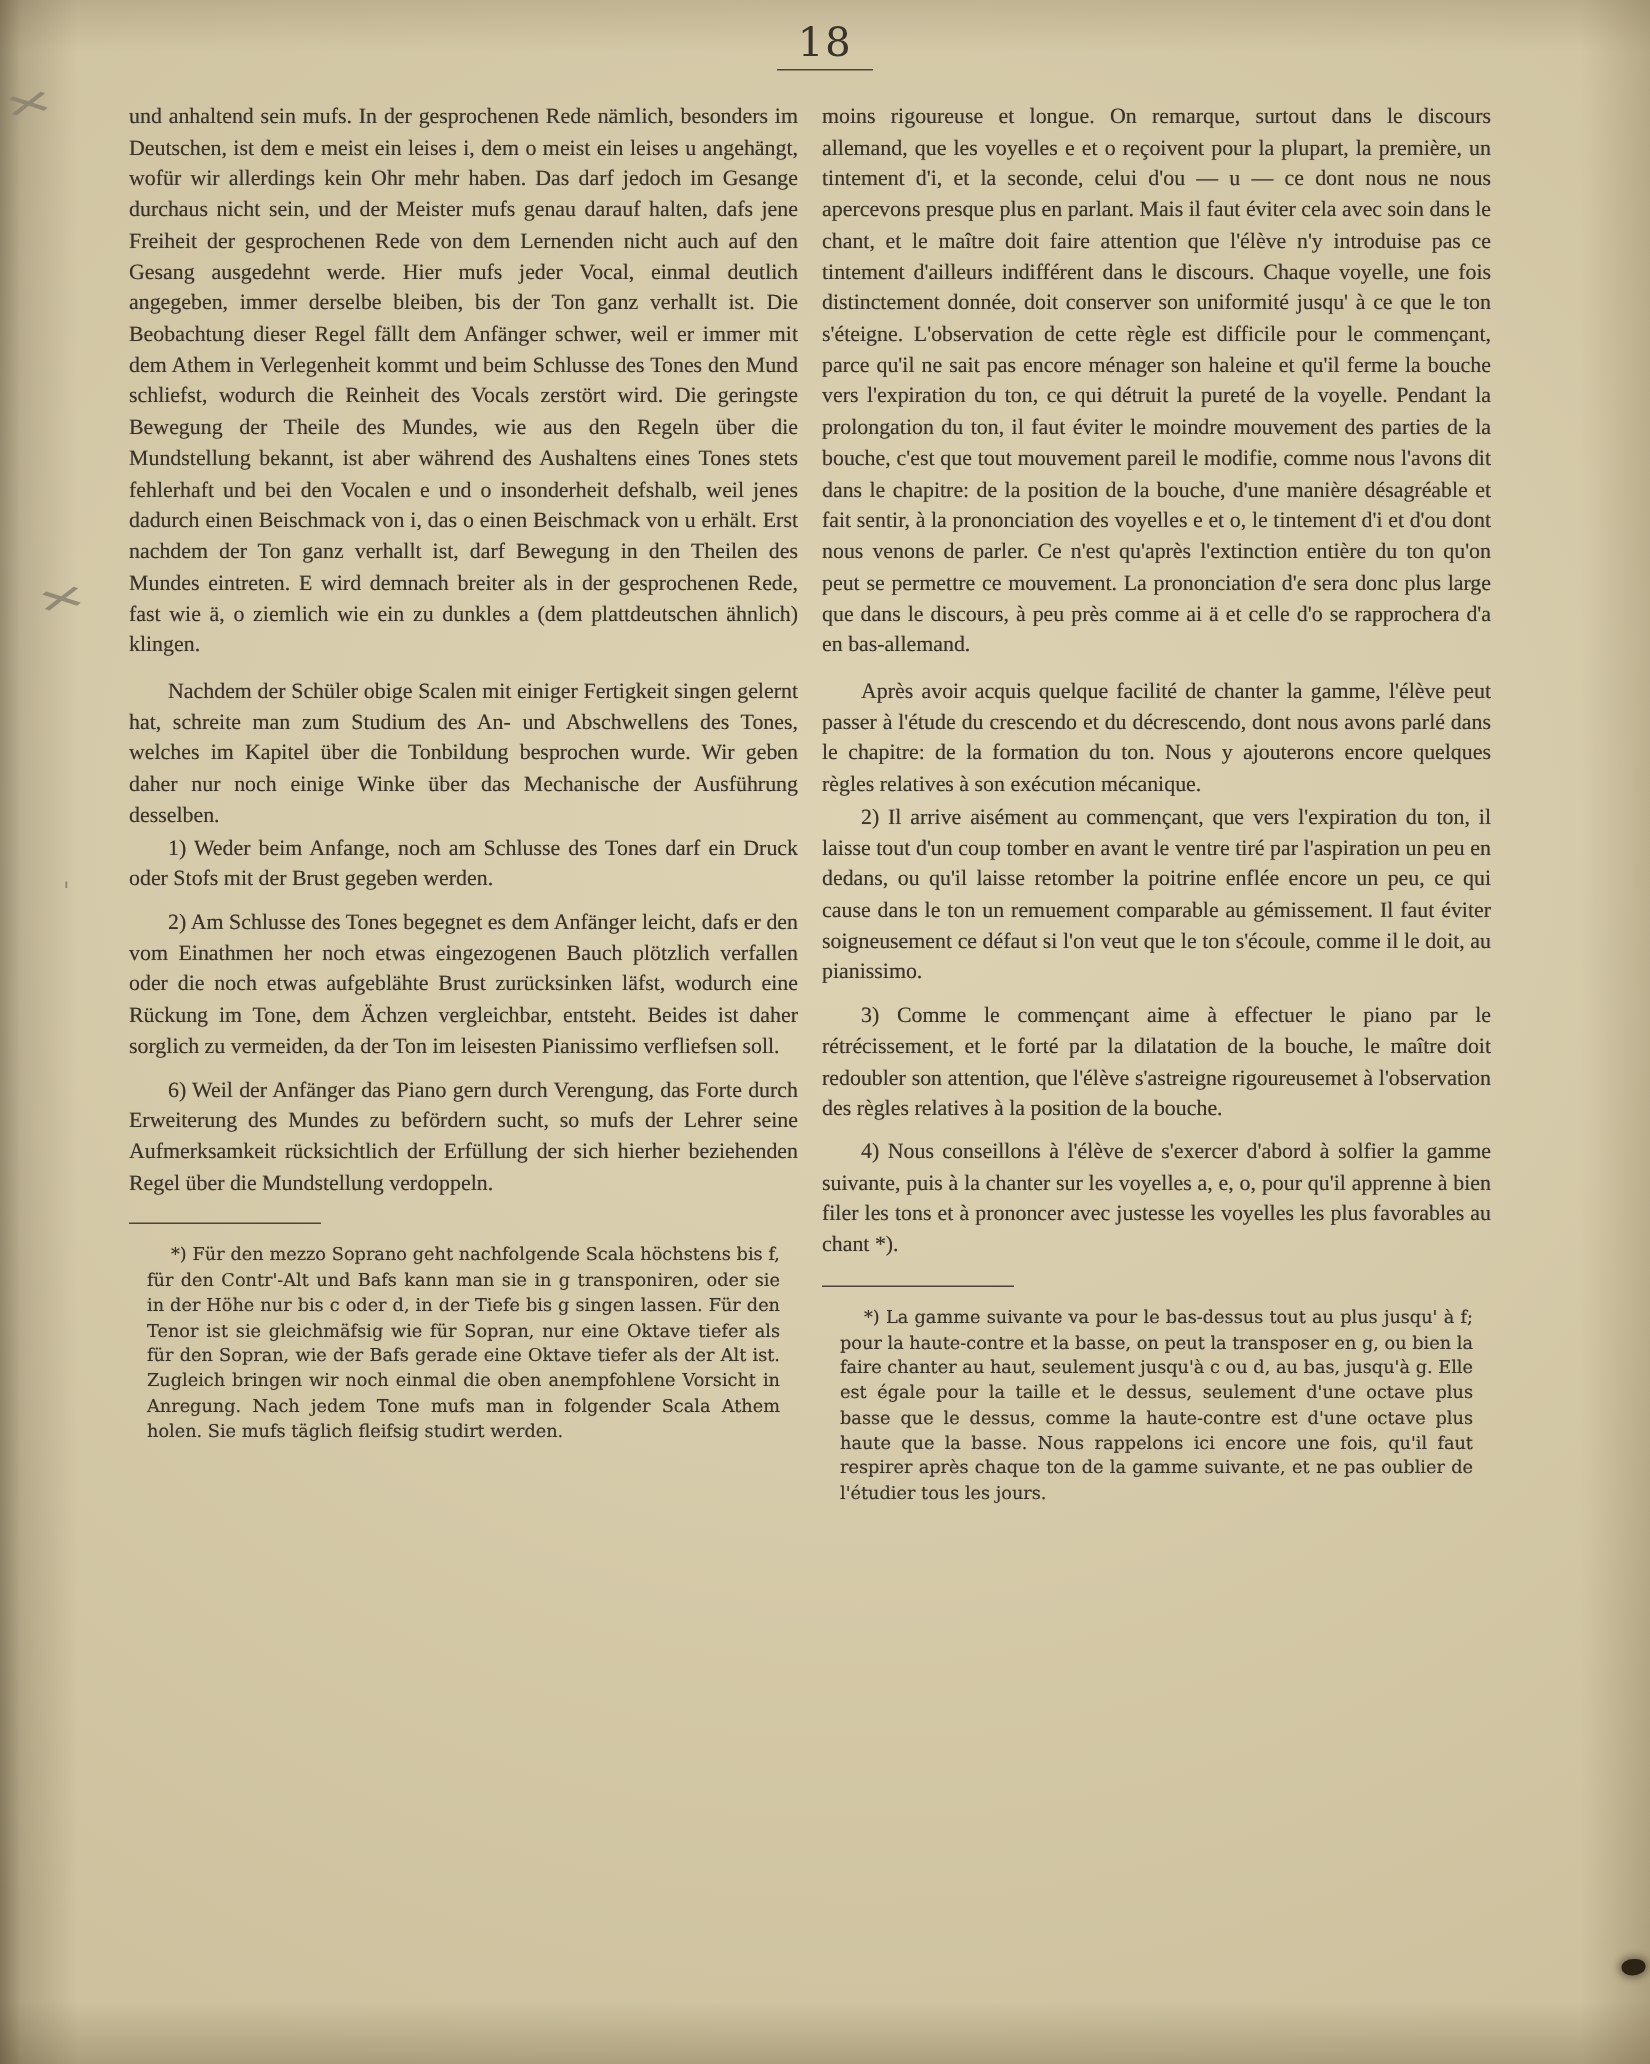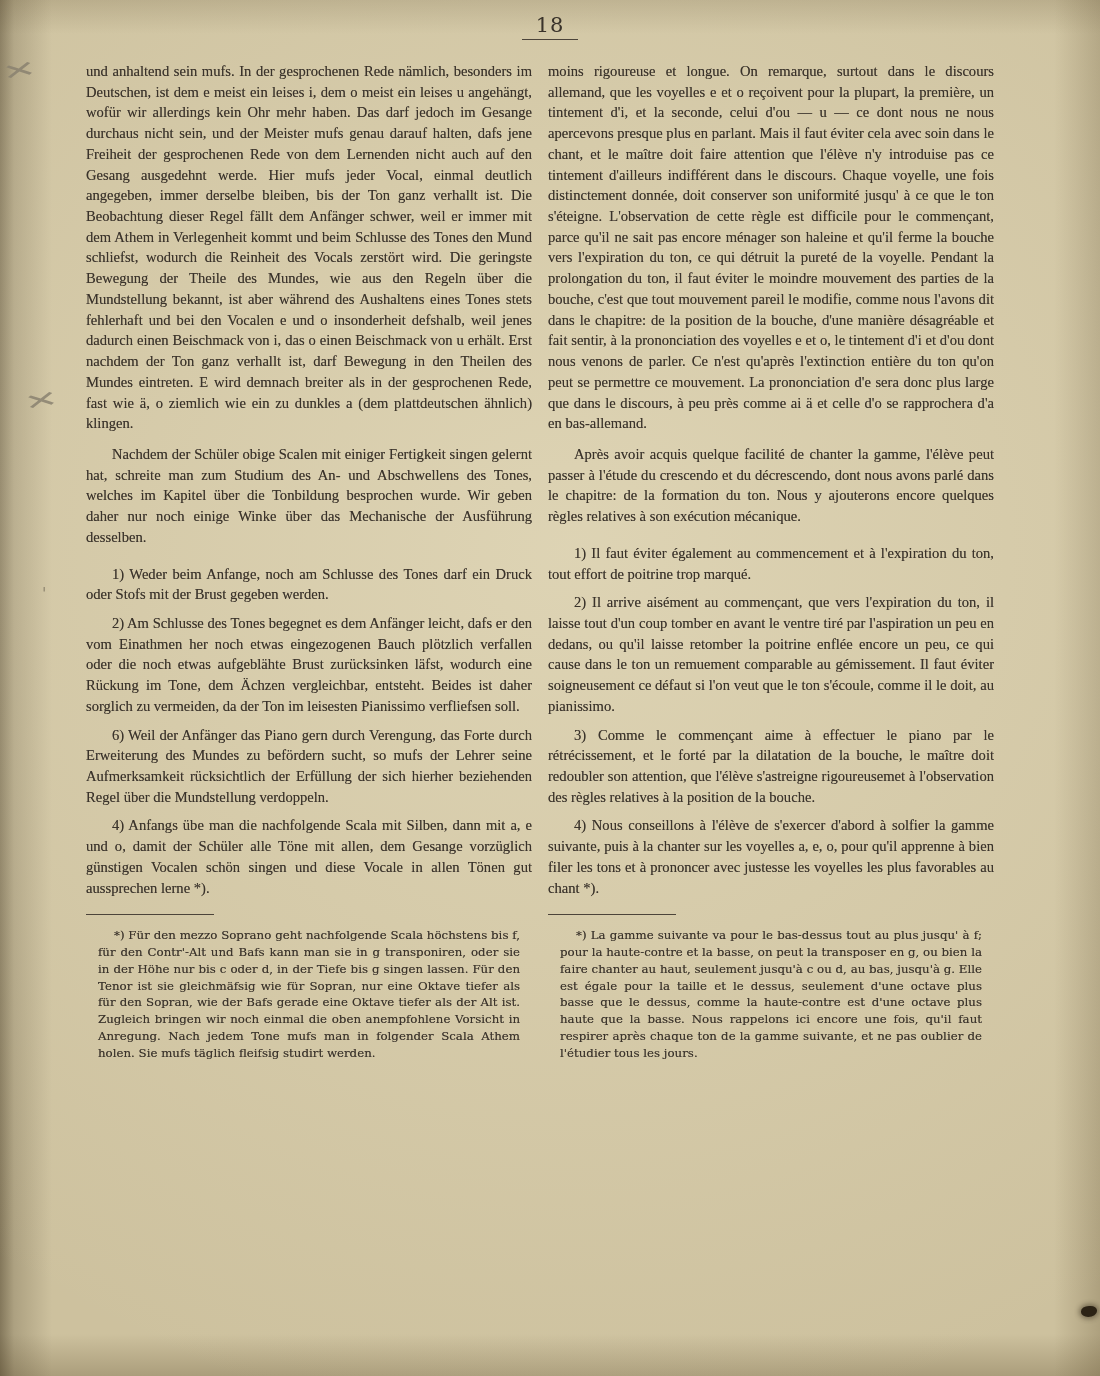--- a/index.html
+++ b/index.html
@@ -22,21 +22,21 @@
       linear-gradient(to bottom, rgba(92,76,44,0.22) 0px, rgba(92,76,44,0.0) 34px),
       linear-gradient(to top, rgba(92,76,44,0.30) 0px, rgba(92,76,44,0.0) 42px),
       #cdc19e;
   }
   .page-number-wrap {
     padding-top: 13px;
     text-align: center;
   }
   .page-number {
     display: inline-block;
-    font-size: 21px;
+    font-size: 27px;
     letter-spacing: 1px;
     padding: 0 14px 2px 14px;
     border-bottom: 1px solid #4c443a;
   }
   .columns {
     display: flex;
     gap: 16px;
     padding: 21px 106px 0 86px;
     box-sizing: border-box;
   }
@@ -51,21 +51,21 @@
   .para {
     margin: 0 0 8px 0;
     text-indent: 26px;
     font-family: Liberation Serif, serif;
   }
   .para.first {
     text-indent: 0;
     margin-bottom: 10px;
   }
   .para.lead-in {
-    margin-bottom: 16px;
+    margin-bottom: 1px;
   }
   .footnote-rule {
     width: 128px;
     height: 0;
     border-top: 1px solid #4c443a;
     margin: 16px 0 7px 0;
   }
   .footnote {
     margin: 12px;
     font-size: 11.8px;
@@ -117,29 +117,27 @@
   </div>
 
   <div class="columns">
 
     <div class="column">
       <p class="para first">und anhaltend sein mufs. In der gesprochenen Rede nämlich, besonders im Deutschen, ist dem e meist ein leises i, dem o meist ein leises u angehängt, wofür wir allerdings kein Ohr mehr haben. Das darf jedoch im Gesange durchaus nicht sein, und der Meister mufs genau darauf halten, dafs jene Freiheit der gesprochenen Rede von dem Lernenden nicht auch auf den Gesang ausgedehnt werde. Hier mufs jeder Vocal, einmal deutlich angegeben, immer derselbe bleiben, bis der Ton ganz verhallt ist. Die Beobachtung dieser Regel fällt dem Anfänger schwer, weil er immer mit dem Athem in Verlegenheit kommt und beim Schlusse des Tones den Mund schliefst, wodurch die Reinheit des Vocals zerstört wird. Die geringste Bewegung der Theile des Mundes, wie aus den Regeln über die Mundstellung bekannt, ist aber während des Aushaltens eines Tones stets fehlerhaft und bei den Vocalen e und o insonderheit defshalb, weil jenes dadurch einen Beischmack von i, das o einen Beischmack von u erhält. Erst nachdem der Ton ganz verhallt ist, darf Bewegung in den Theilen des Mundes eintreten. E wird demnach breiter als in der gesprochenen Rede, fast wie ä, o ziemlich wie ein zu dunkles a (dem plattdeutschen ähnlich) klingen.</p>
       <p class="para lead-in">Nachdem der Schüler obige Scalen mit einiger Fertigkeit singen gelernt hat, schreite man zum Studium des An- und Abschwellens des Tones, welches im Kapitel über die Tonbildung besprochen wurde. Wir geben daher nur noch einige Winke über das Mechanische der Ausführung desselben.</p>
       <p class="para">1) Weder beim Anfange, noch am Schlusse des Tones darf ein Druck oder Stofs mit der Brust gegeben werden.</p>
       <p class="para">2) Am Schlusse des Tones begegnet es dem Anfänger leicht, dafs er den vom Einathmen her noch etwas eingezogenen Bauch plötzlich verfallen oder die noch etwas aufgeblähte Brust zurücksinken läfst, wodurch eine Rückung im Tone, dem Ächzen vergleichbar, entsteht. Beides ist daher sorglich zu vermeiden, da der Ton im leisesten Pianissimo verfliefsen soll.</p>
       <p class="para">6) Weil der Anfänger das Piano gern durch Verengung, das Forte durch Erweiterung des Mundes zu befördern sucht, so mufs der Lehrer seine Aufmerksamkeit rücksichtlich der Erfüllung der sich hierher beziehenden Regel über die Mundstellung verdoppeln.</p>
-      <p class="para">4) Anfangs übe man die nachfolgende Scala mit Silben, dann mit a, e und o, damit der Schüler alle Töne mit allen, dem Gesange vorzüglich günstigen Vocalen schön singen und diese Vocale in allen Tönen gut aussprechen lerne *).</p>
       <div class="footnote-rule"></div>
       <p class="footnote">*) Für den mezzo Soprano geht nachfolgende Scala höchstens bis f, für den Contr'-Alt und Bafs kann man sie in g transponiren, oder sie in der Höhe nur bis c oder d, in der Tiefe bis g singen lassen. Für den Tenor ist sie gleichmäfsig wie für Sopran, nur eine Oktave tiefer als für den Sopran, wie der Bafs gerade eine Oktave tiefer als der Alt ist. Zugleich bringen wir noch einmal die oben anempfohlene Vorsicht in Anregung. Nach jedem Tone mufs man in folgender Scala Athem holen. Sie mufs täglich fleifsig studirt werden.</p>
     </div>
 
     <div class="column">
       <p class="para first">moins rigoureuse et longue. On remarque, surtout dans le discours allemand, que les voyelles e et o reçoivent pour la plupart, la première, un tintement d'i, et la seconde, celui d'ou — u — ce dont nous ne nous apercevons presque plus en parlant. Mais il faut éviter cela avec soin dans le chant, et le maître doit faire attention que l'élève n'y introduise pas ce tintement d'ailleurs indifférent dans le discours. Chaque voyelle, une fois distinctement donnée, doit conserver son uniformité jusqu' à ce que le ton s'éteigne. L'observation de cette règle est difficile pour le commençant, parce qu'il ne sait pas encore ménager son haleine et qu'il ferme la bouche vers l'expiration du ton, ce qui détruit la pureté de la voyelle. Pendant la prolongation du ton, il faut éviter le moindre mouvement des parties de la bouche, c'est que tout mouvement pareil le modifie, comme nous l'avons dit dans le chapitre: de la position de la bouche, d'une manière désagréable et fait sentir, à la prononciation des voyelles e et o, le tintement d'i et d'ou dont nous venons de parler. Ce n'est qu'après l'extinction entière du ton qu'on peut se permettre ce mouvement. La prononciation d'e sera donc plus large que dans le discours, à peu près comme ai ä et celle d'o se rapprochera d'a en bas-allemand.</p>
       <p class="para lead-in">Après avoir acquis quelque facilité de chanter la gamme, l'élève peut passer à l'étude du crescendo et du décrescendo, dont nous avons parlé dans le chapitre: de la formation du ton. Nous y ajouterons encore quelques règles relatives à son exécution mécanique.</p>
-      <p class="para">1) Il faut éviter également au commencement et à l'expiration du ton, tout effort de poitrine trop marqué.</p>
       <p class="para">2) Il arrive aisément au commençant, que vers l'expiration du ton, il laisse tout d'un coup tomber en avant le ventre tiré par l'aspiration un peu en dedans, ou qu'il laisse retomber la poitrine enflée encore un peu, ce qui cause dans le ton un remuement comparable au gémissement. Il faut éviter soigneusement ce défaut si l'on veut que le ton s'écoule, comme il le doit, au pianissimo.</p>
       <p class="para">3) Comme le commençant aime à effectuer le piano par le rétrécissement, et le forté par la dilatation de la bouche, le maître doit redoubler son attention, que l'élève s'astreigne rigoureusemet à l'observation des règles relatives à la position de la bouche.</p>
       <p class="para">4) Nous conseillons à l'élève de s'exercer d'abord à solfier la gamme suivante, puis à la chanter sur les voyelles a, e, o, pour qu'il apprenne à bien filer les tons et à prononcer avec justesse les voyelles les plus favorables au chant *).</p>
       <div class="footnote-rule"></div>
       <p class="footnote">*) La gamme suivante va pour le bas-dessus tout au plus jusqu' à f; pour la haute-contre et la basse, on peut la transposer en g, ou bien la faire chanter au haut, seulement jusqu'à c ou d, au bas, jusqu'à g. Elle est égale pour la taille et le dessus, seulement d'une octave plus basse que le dessus, comme la haute-contre est d'une octave plus haute que la basse. Nous rappelons ici encore une fois, qu'il faut respirer après chaque ton de la gamme suivante, et ne pas oublier de l'étudier tous les jours.</p>
     </div>
 
   </div>
 
   <div class="ink-blot"></div>

